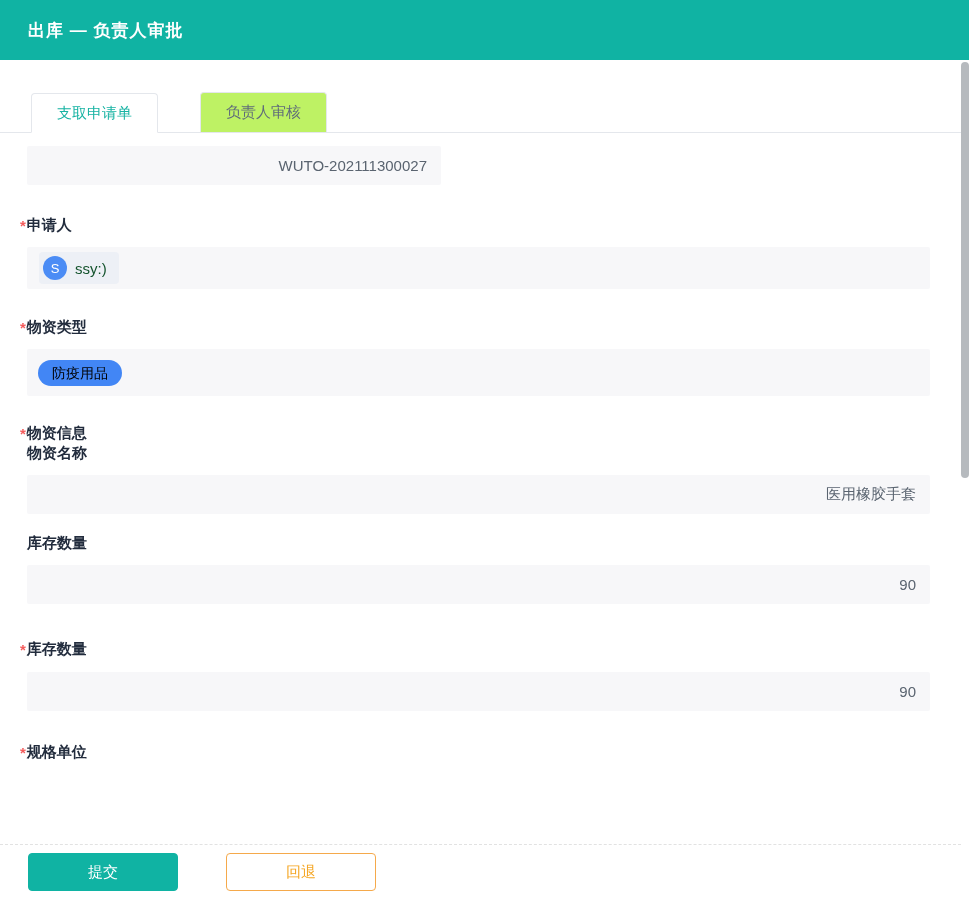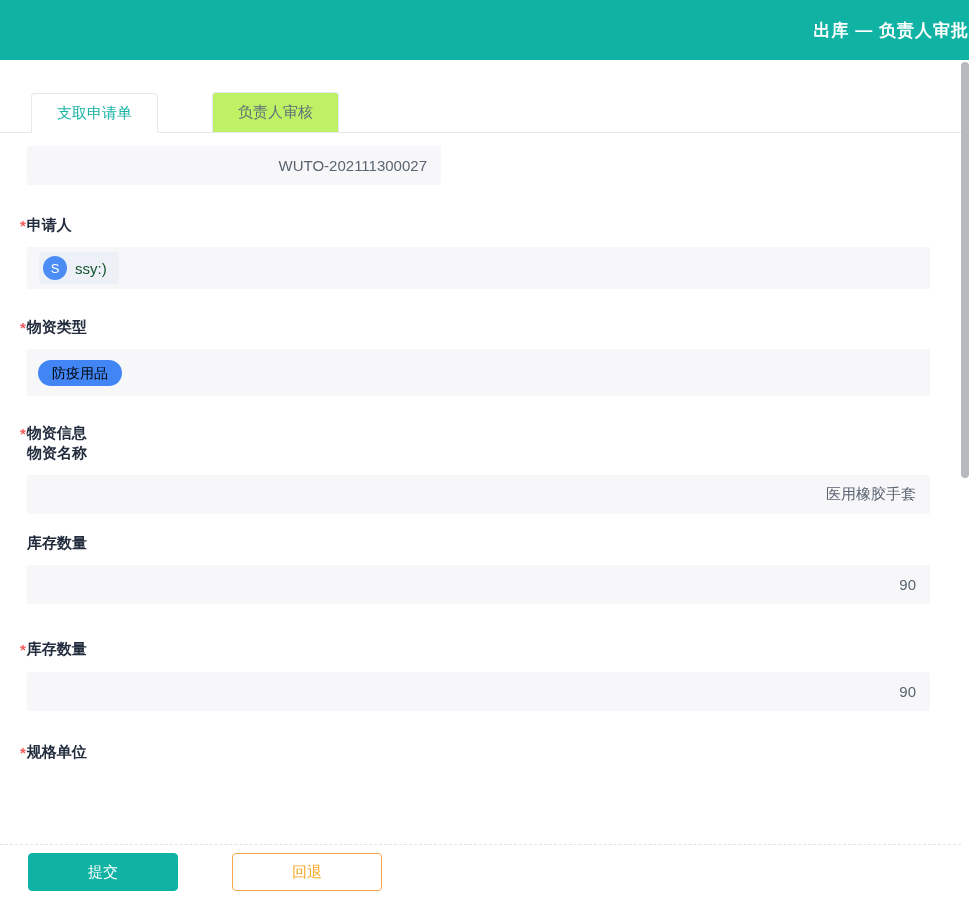--- a/index.html
+++ b/index.html
@@ -1,25 +1,25 @@
 <!DOCTYPE html>
 <html><head>
 <meta charset="utf-8">
 <style>
   * { margin:0; padding:0; box-sizing:border-box; }
   html,body { width:969px; height:898px; background:#fff; overflow:hidden;
               font-family:"Liberation Sans", sans-serif; }
 
   
   .hdr { height:60px; background:#10b3a3; display:flex; align-items:center;
-         padding-left:28px;justify-content:flex-end; }
+         padding-left:28px; }
   .hdr-title { color:#fff; font-size:17px; font-weight:bold; letter-spacing:1px; }
 
   
-  .tabbar { display:flex; gap:22px; padding-left:31px; margin-top:32px;
+  .tabbar { display:flex; gap:10px; padding-left:31px; margin-top:32px;
             border-bottom:1px solid #e4e7ec; align-items:flex-end; }
   .tab { height:40px; line-height:38px; width:127px; text-align:center;
          font-size:15px; border-radius:4px 4px 0 0; cursor:pointer; }
   .tab.active { background:#fff; border:1px solid #e4e7ec; border-bottom:1px solid #fff;
                 margin-bottom:-1px; color:#17b3a3; }
   .tab.inactive { background:#bef264; border:1px solid #e4e7ec; border-bottom:none;
                   color:#5f6b7a;margin-left:32px; }
 
   
   .form { padding:0 39px 0 27px; }
@@ -42,21 +42,21 @@
             justify-content:center; }
   .chip-name { color:#14532d; font-size:15px; }
 
   
   .tag { background:#4286f5; color:#000000; font-size:14px; height:26px;
          line-height:26px; padding:0 14px; border-radius:13px; margin-left:-3px; }
 
   
   .footer { position:absolute; left:0; bottom:0; width:961px; background:#fff;
             border-top:1px dashed #e2e2e2; padding:8px 0 7px 28px;
-            display:flex; gap:18px; }
+            display:flex; gap:12px; }
   .btn { width:150px; height:38px; border-radius:4px; font-size:15px;
          cursor:pointer; font-family:inherit; }
   .btn-submit { background:#10b3a3; border:1px solid #10b3a3; color:#fff; }
   .btn-return { background:#fff; border:1px solid #f5a94b; color:#f5a623;margin-left:36px; }
 
   
   .sbar { position:absolute; top:60px; right:0; width:8px; bottom:0; background:#fff; }
   .sthumb { position:absolute; top:2px; left:0; width:8px; height:416px;
             background:#b6babe; border-radius:4px; }
 </style>

